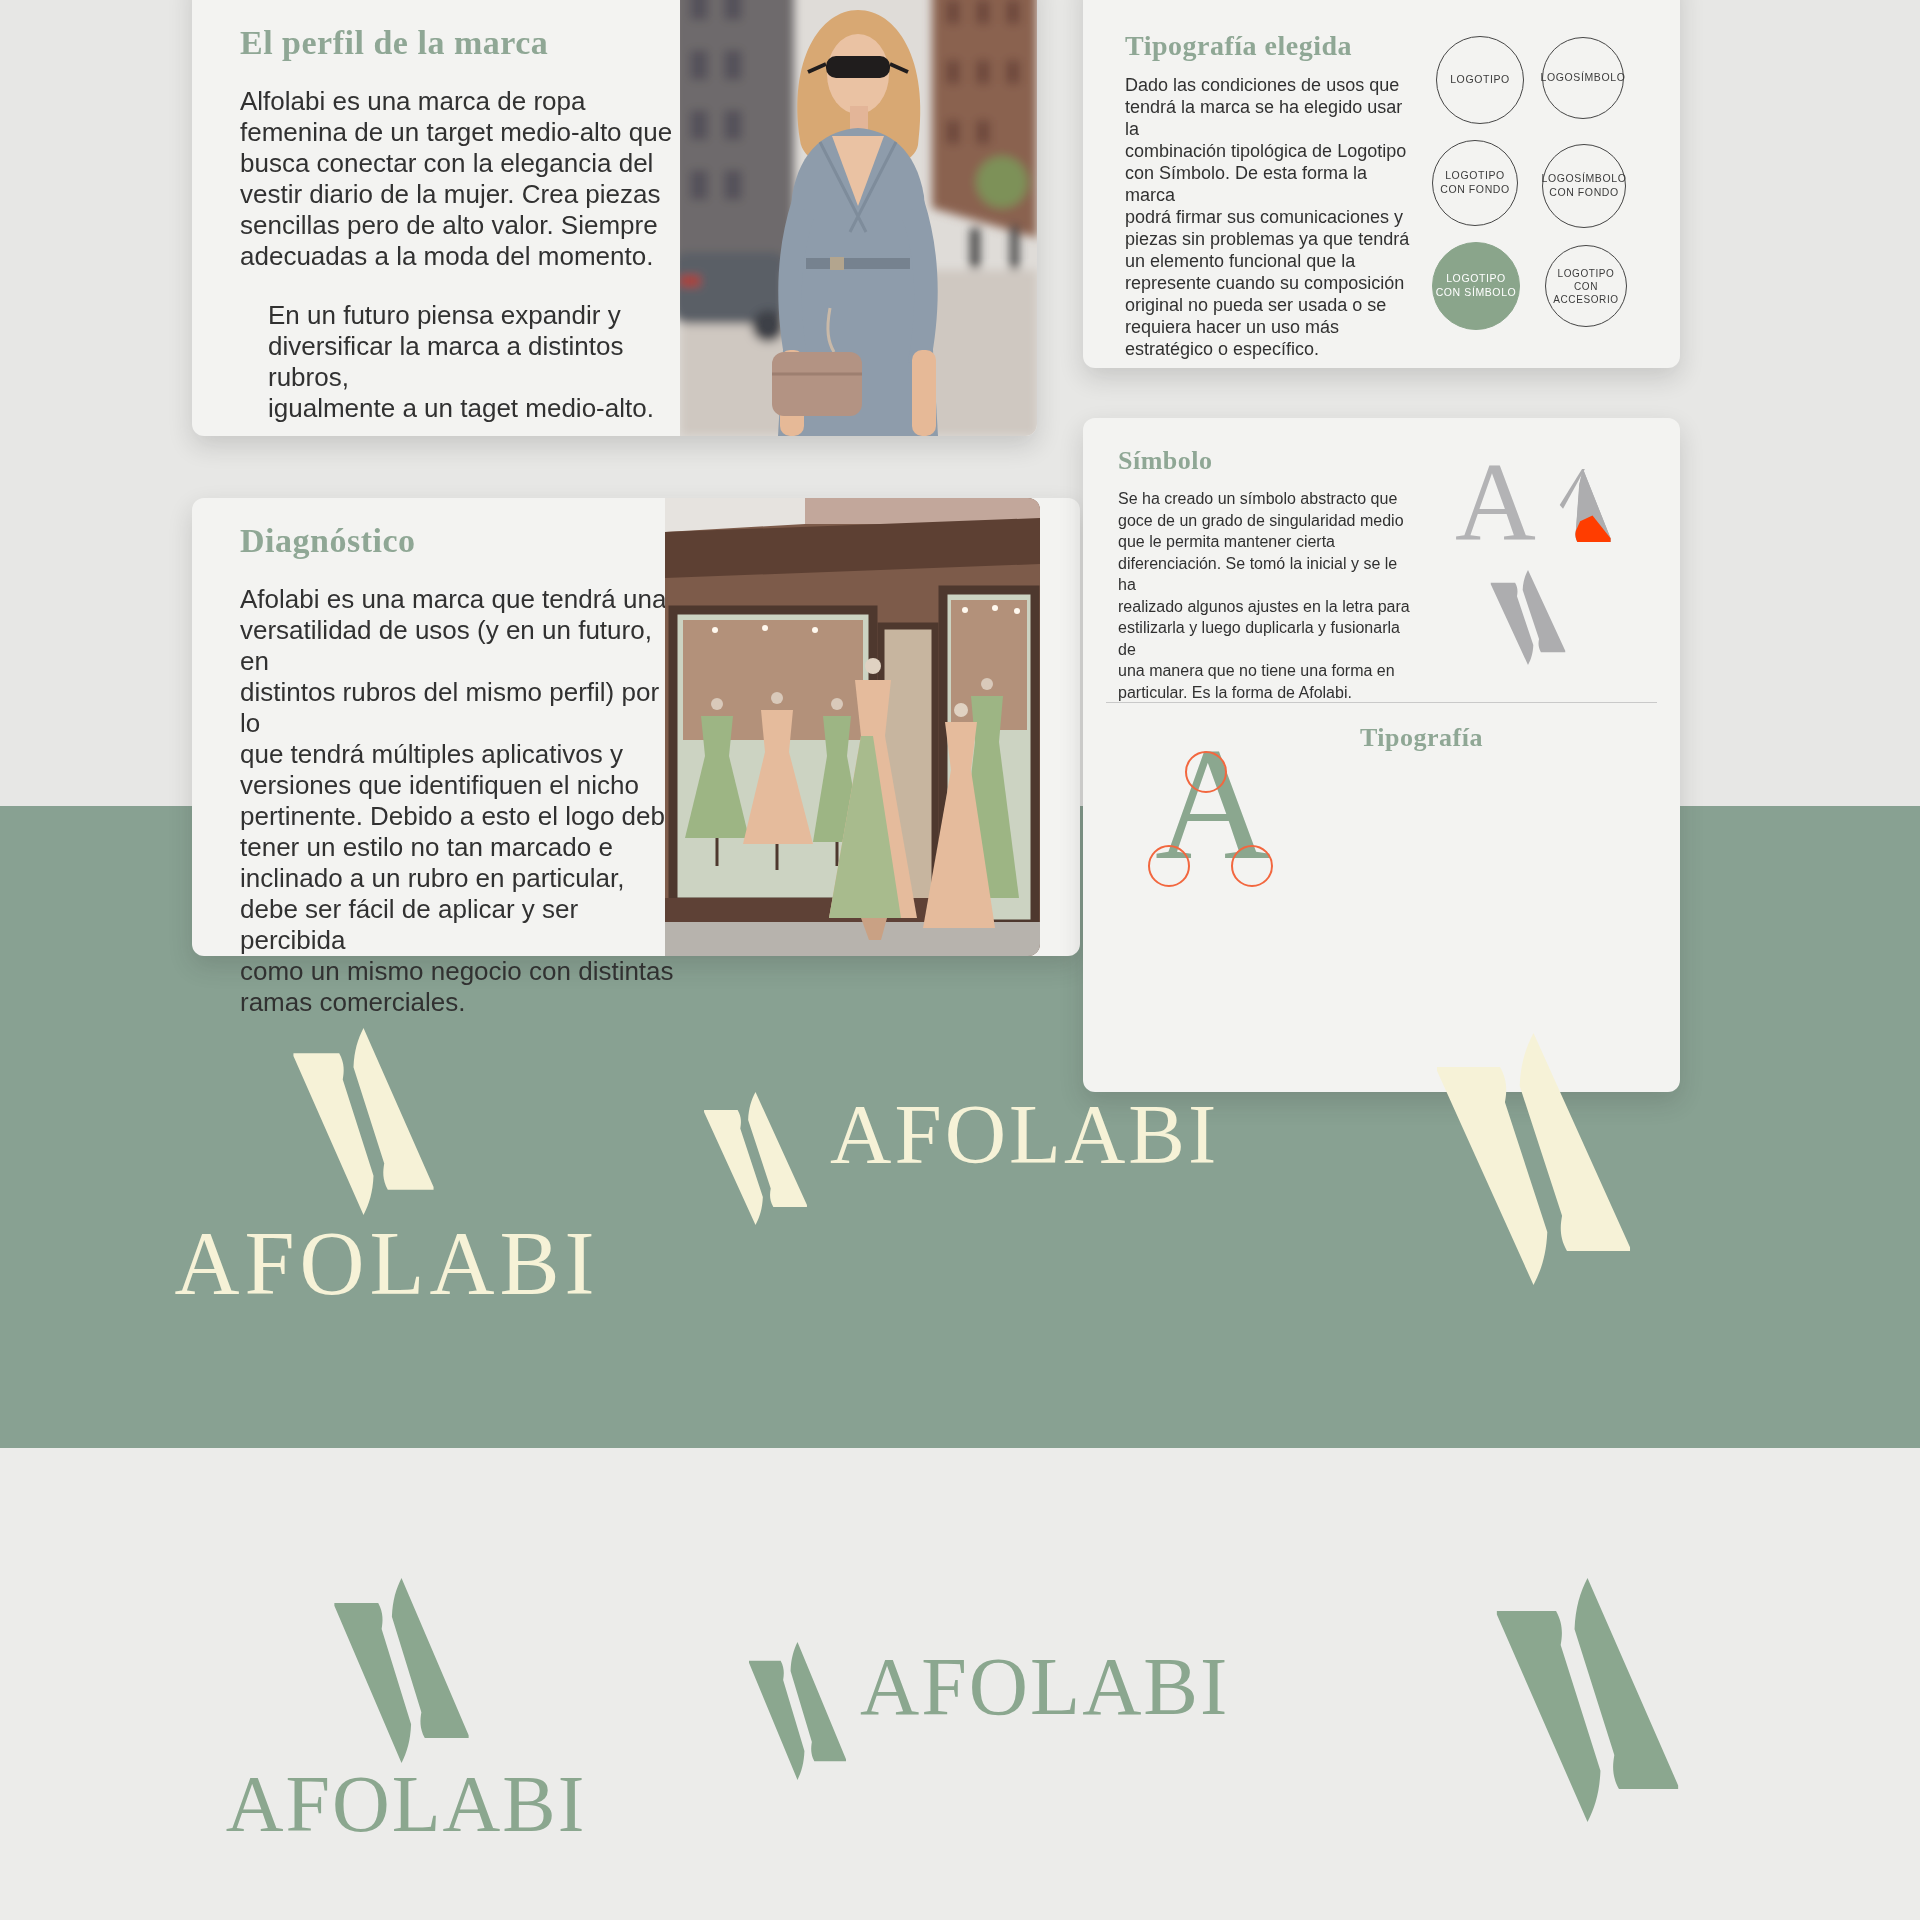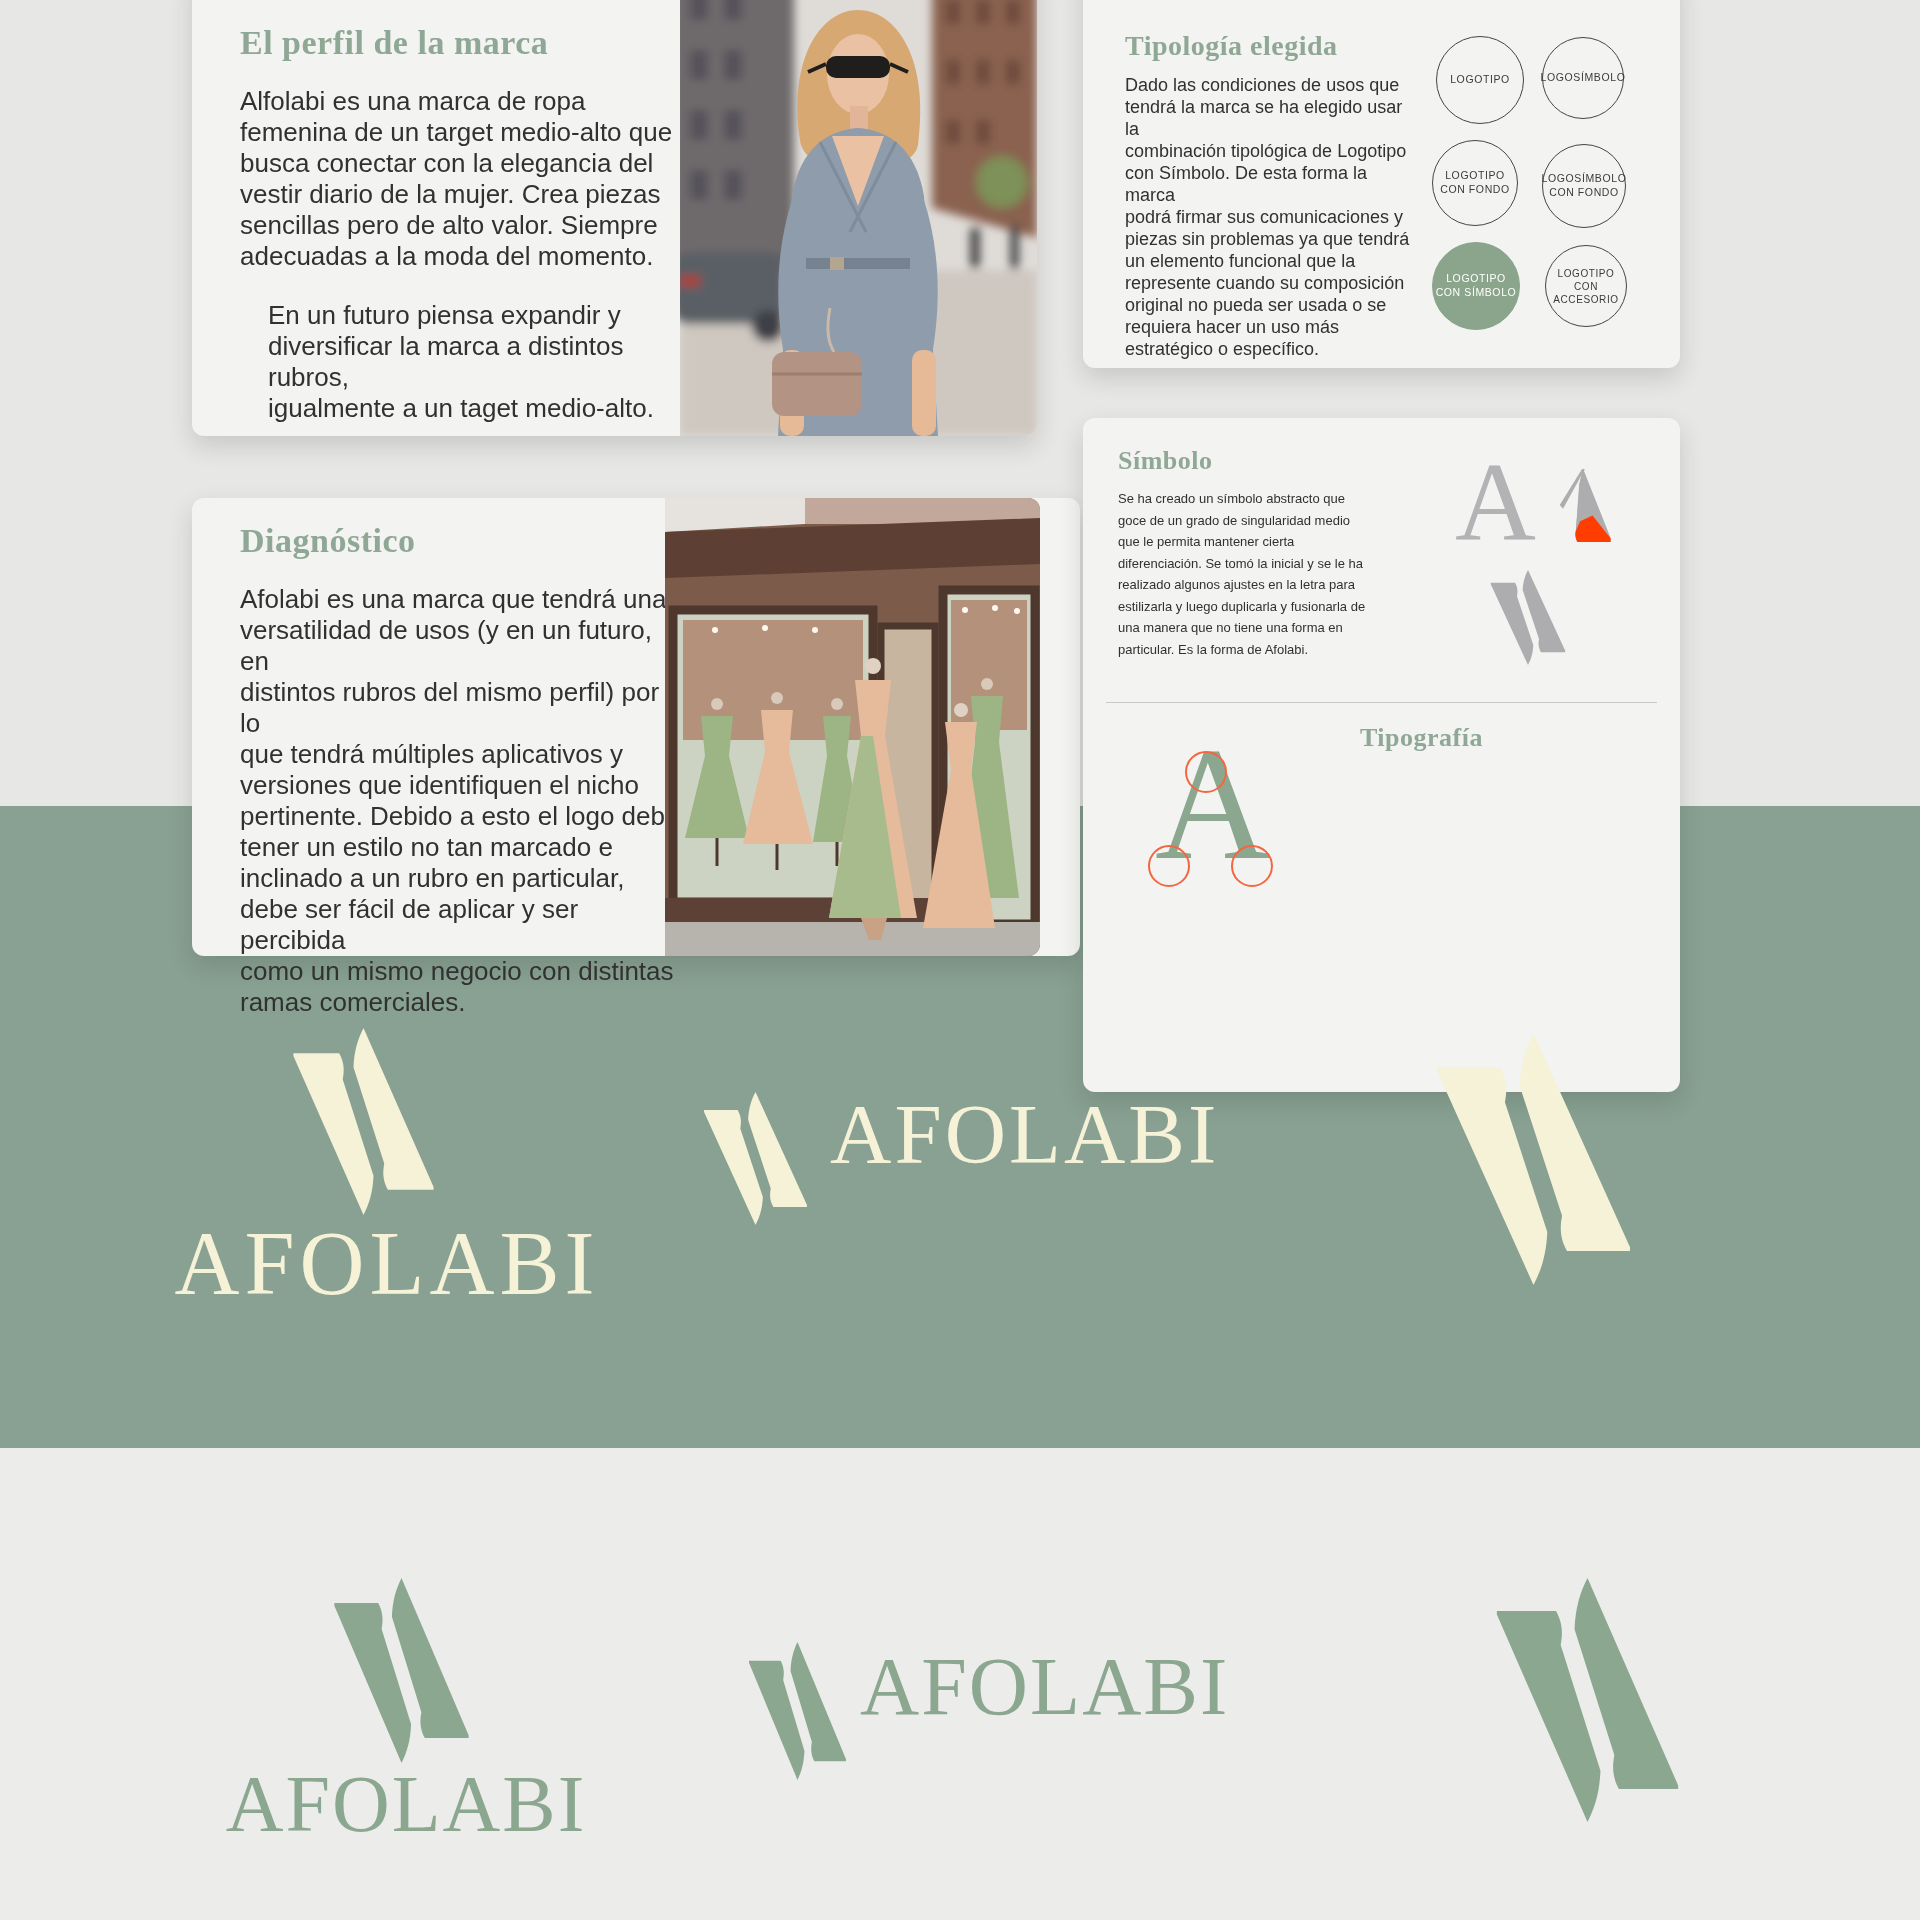--- a/index.html
+++ b/index.html
@@ -11,21 +11,21 @@
   .band{position:absolute;left:0;top:806px;width:1920px;height:642px;background:var(--band,#88A192);}
   .bottom-area{position:absolute;left:0;top:1448px;width:1920px;height:472px;background:var(--bg-bottom,#ECECEA);}
 
   .card{position:absolute;background:var(--card,#F3F3F1);border-radius:12px;
         box-shadow:0 10px 24px rgba(40,40,40,.16);}
   .card h2,.card h3{position:absolute;margin:0;font-family:"Liberation Serif",serif;
         font-weight:700;color:var(--heading,#8FA795);letter-spacing:.5px;}
   .body{position:absolute;margin:0;white-space:pre-line;color:#313131;}
   .body.lg{font-size:26px;line-height:31px;}
   .body.md{font-size:18px;line-height:22px;}
-  .body.xs{font-size:13px;line-height:21.5px;}
+  .body.xs{font-size:16px;line-height:21.5px;}
 
   .card-perfil{left:192px;top:-30px;width:845px;height:466px;}
   .card-perfil h2{left:48px;top:54px;font-size:34px;}
   .p1{left:48px;top:116px;width:440px;}
   .p2{left:48px;top:330px;width:440px;margin-left:28px;}
 
   .card-tipologia{left:1083px;top:-30px;width:597px;height:398px;}
   .card-tipologia h2{left:42px;top:60px;font-size:28px;}
   .tip-body{left:42px;top:104px;width:290px;}
   .circ{position:absolute;border-radius:50%;border:1.5px solid #454545;box-sizing:border-box;
@@ -154,21 +154,21 @@
           <rect x="232" y="380" width="24" height="86" rx="10" fill="#e6b997"></rect>
           <path d="M150,338 C146,360 148,372 154,382" stroke="#c9b9a8" stroke-width="3" fill="none"></path>
           <rect x="92" y="382" width="90" height="64" rx="12" fill="#b39383"></rect>
           <path d="M92,404 L182,404" stroke="#9d7f70" stroke-width="3"></path>
         </g>
       </svg>
     </div>
   </section>
 
   <section class="card card-tipologia">
-    <h2>Tipología elegida</h2>
+    <h2>Tipografía elegida</h2>
     <p class="body md tip-body">Dado las condiciones de usos que
 tendrá la marca se ha elegido usar la
 combinación tipológica de Logotipo
 con Símbolo. De esta forma la marca
 podrá firmar sus comunicaciones y
 piezas sin problemas ya que tendrá
 un elemento funcional que la
 represente cuando su composición
 original no pueda ser usada o se
 requiera hacer un uso más

